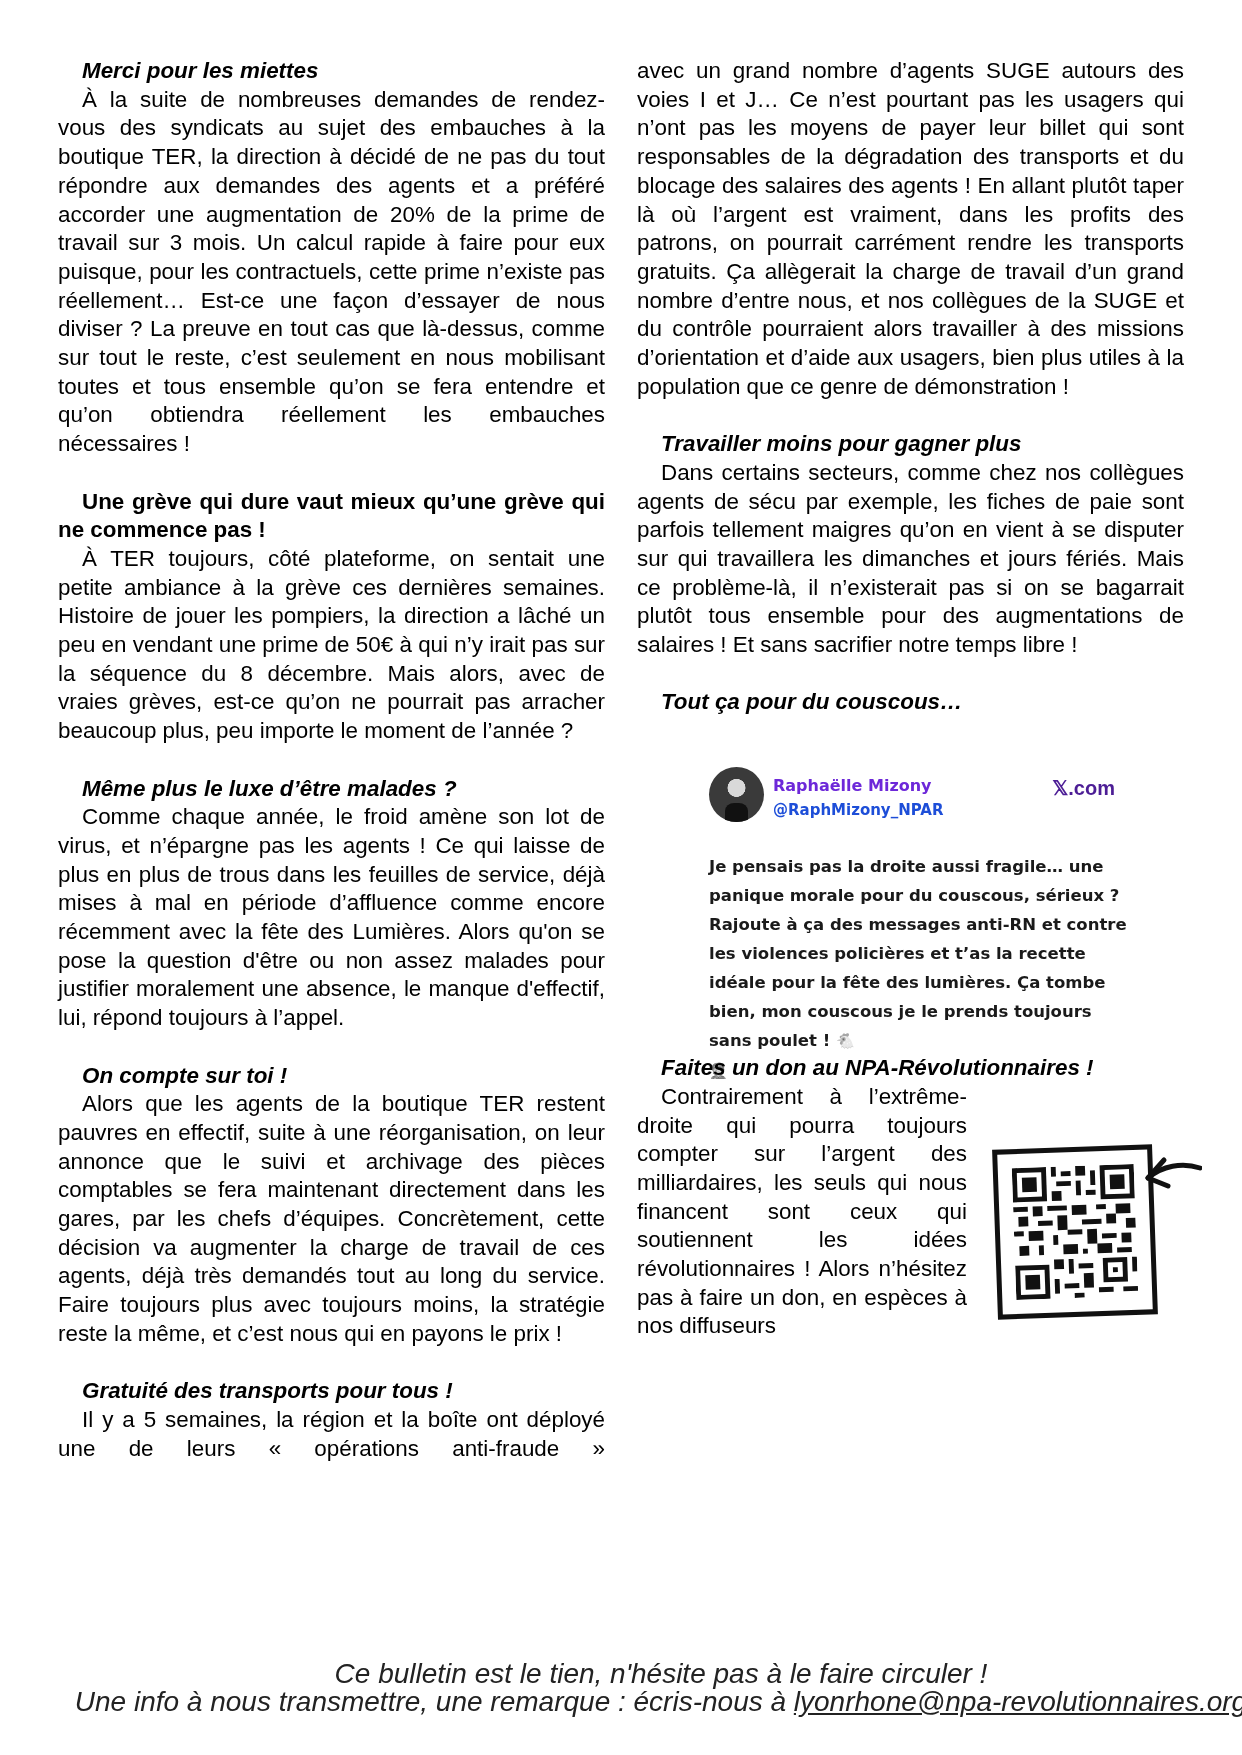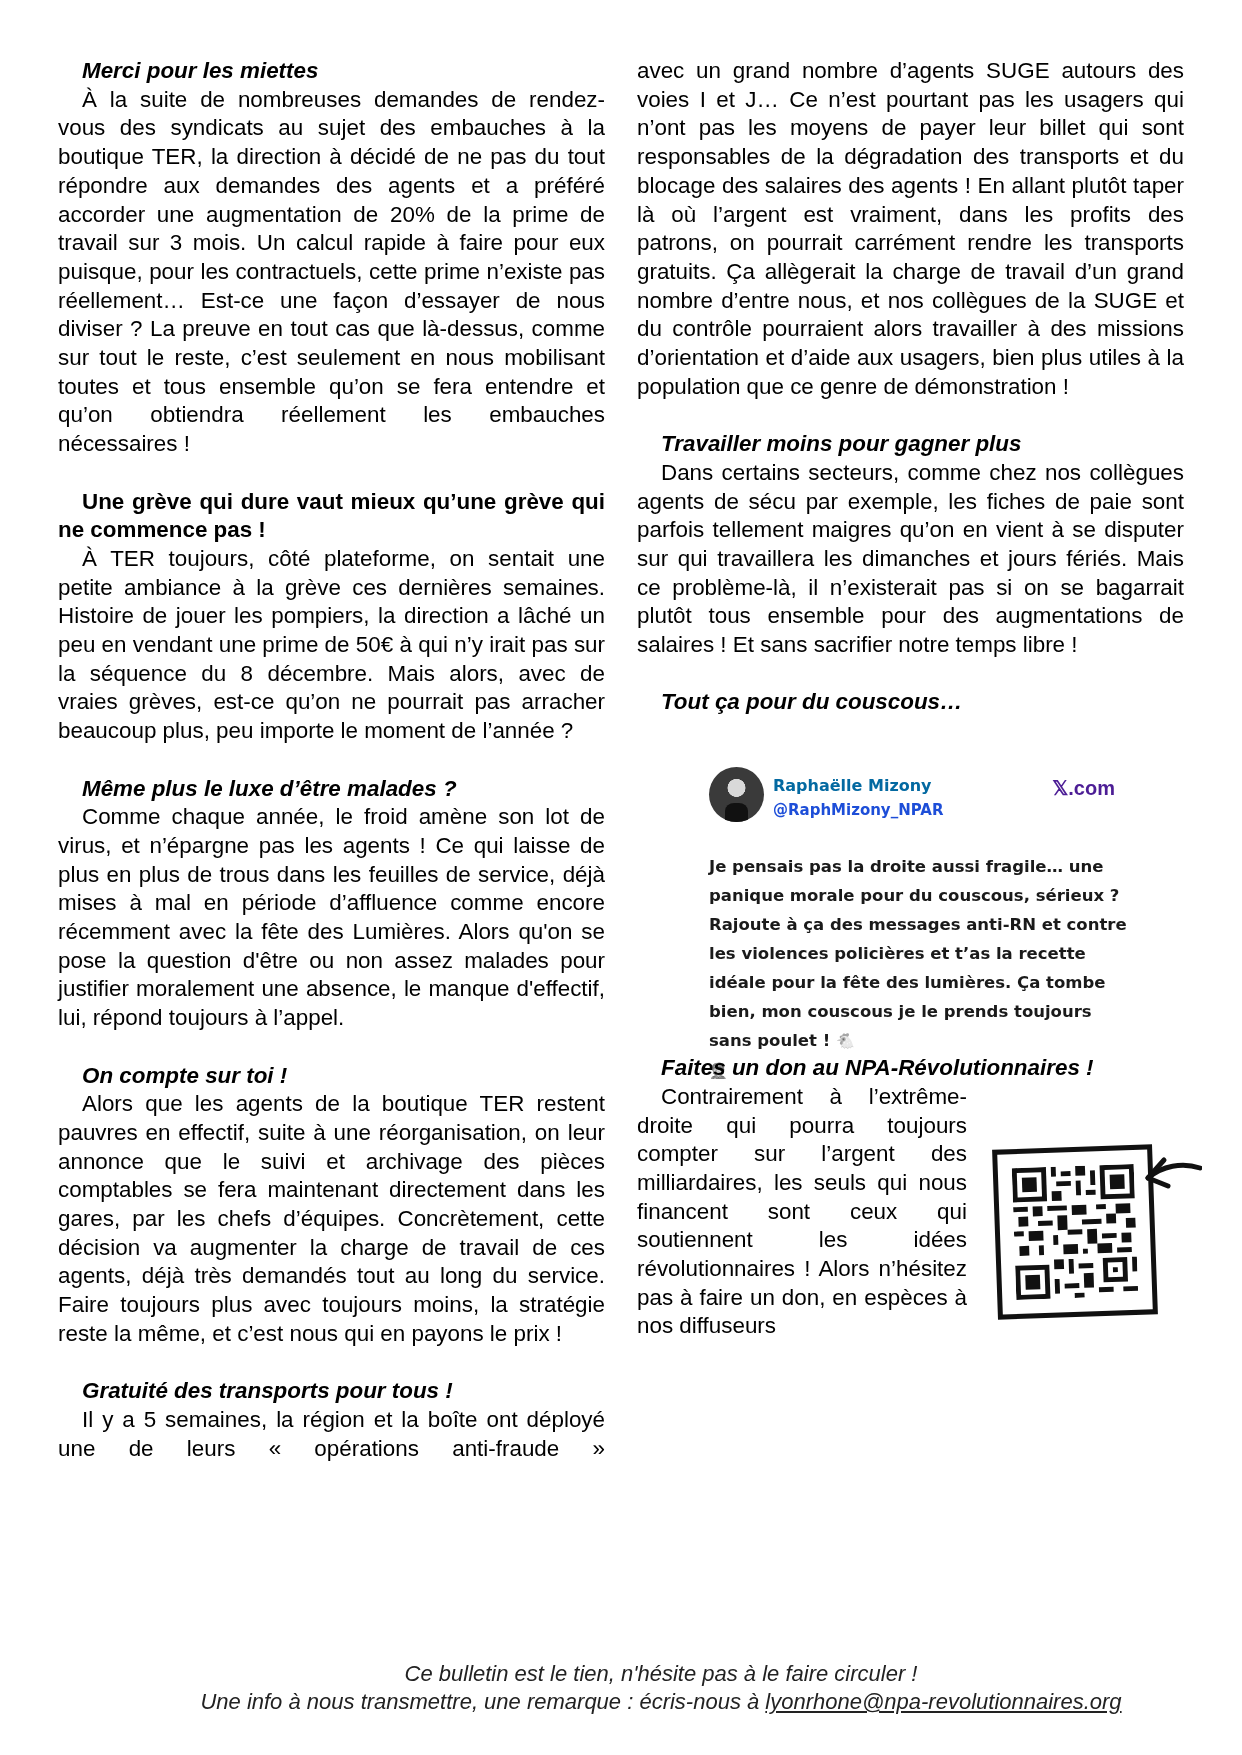--- a/index.html
+++ b/index.html
@@ -9,33 +9,33 @@
   .col-left { left: 58px; }
   .col-right { left: 637px; width: 547px; }
   .article { margin: 0 0 28.7px 0; }
   .art-title { font-weight: bold; font-style: italic; text-indent: 24px; text-align: left; }
   .art-title.bold-upright { font-style: normal; text-align: justify; text-align-last: left; }
   .art-body { text-align: justify; text-indent: 24px; }
   .art-body.cont { text-indent: 0; }
   .tweet { position: relative; margin: 27px 0 20px 36px; width: 470px; height: 290px; background: #fff; }
   .tweet-avatar { position: absolute; left: 36px; top: 23px; width: 55px; height: 55px; border-radius: 50%; background: radial-gradient(circle at 50% 38%, #d9d9d9 0 20%, #3a3a3a 21% 100%); overflow: hidden; }
   .tweet-avatar::after { content: ""; position: absolute; left: 16px; top: 36px; width: 23px; height: 20px; background: #111; border-radius: 40% 40% 0 0; }
-  .tweet-name { position: absolute; left: 100px; top: 28px; font-family: "DejaVu Sans", sans-serif; font-weight: bold; font-size: 16px; color: #0369a1; }
+  .tweet-name { position: absolute; left: 100px; top: 28px; font-family: "DejaVu Sans", sans-serif; font-weight: bold; font-size: 16px; color: #6d28d9; }
   .tweet-handle { position: absolute; left: 100px; top: 52px; font-family: "DejaVu Sans", sans-serif; font-size: 15px; color: #1d4ed8; font-weight: bold; }
   .tweet-site { position: absolute; right: 28px; top: 30px; font-family: Liberation Sans, sans-serif; font-weight: bold; font-size: 20px; color: #4c1d95; }
   .tweet-text { position: absolute; left: 36px; top: 108px; width: 430px; font-family: "DejaVu Sans", sans-serif; font-size: 16.5px; line-height: 29px; color: #1a1a1a; font-weight: bold; }
   .emoji { display: inline-block; font-size: 15px; filter: grayscale(100%); opacity: 0.7; }
   .donate-wrap { position: relative; }
   .donate-body { width: 330px; text-align: justify; }
   .donate-body .first { text-indent: 24px; }
   .donate-last { text-align: left; }
   .qr-box { position: absolute; left: 358px; top: 93px; width: 150px; height: 160px; border: 5px solid #111; transform: rotate(-2deg); background: #fff; }
   .qr-svg { position: absolute; left: 14px; top: 14px; width: 122px; height: 132px; }
   .qr-arrow { position: absolute; left: 505px; top: 100px; width: 60px; height: 45px; }
-  .footer { position: absolute; top: 1660px; left: 0; width: 1242px; font-family: "Liberation Sans", sans-serif; font-style: italic; font-size: 22px; line-height: 28px; color: #222; text-align: center; }
+  .footer { position: absolute; top: 1660px; left: 0; width: 1242px; font-family: "Liberation Sans", sans-serif; font-style: italic; font-size: 28px; line-height: 28px; color: #222; text-align: center; }
   .footer .line1 { position: relative; left: 40px; }
   .footer .line2 { position: relative; left: 40px; }
   .footer a { color: #222; text-decoration: underline; }
 </style>
 </head>
 <body>
 
 <div class="page">
 
   <div class="col col-left">

